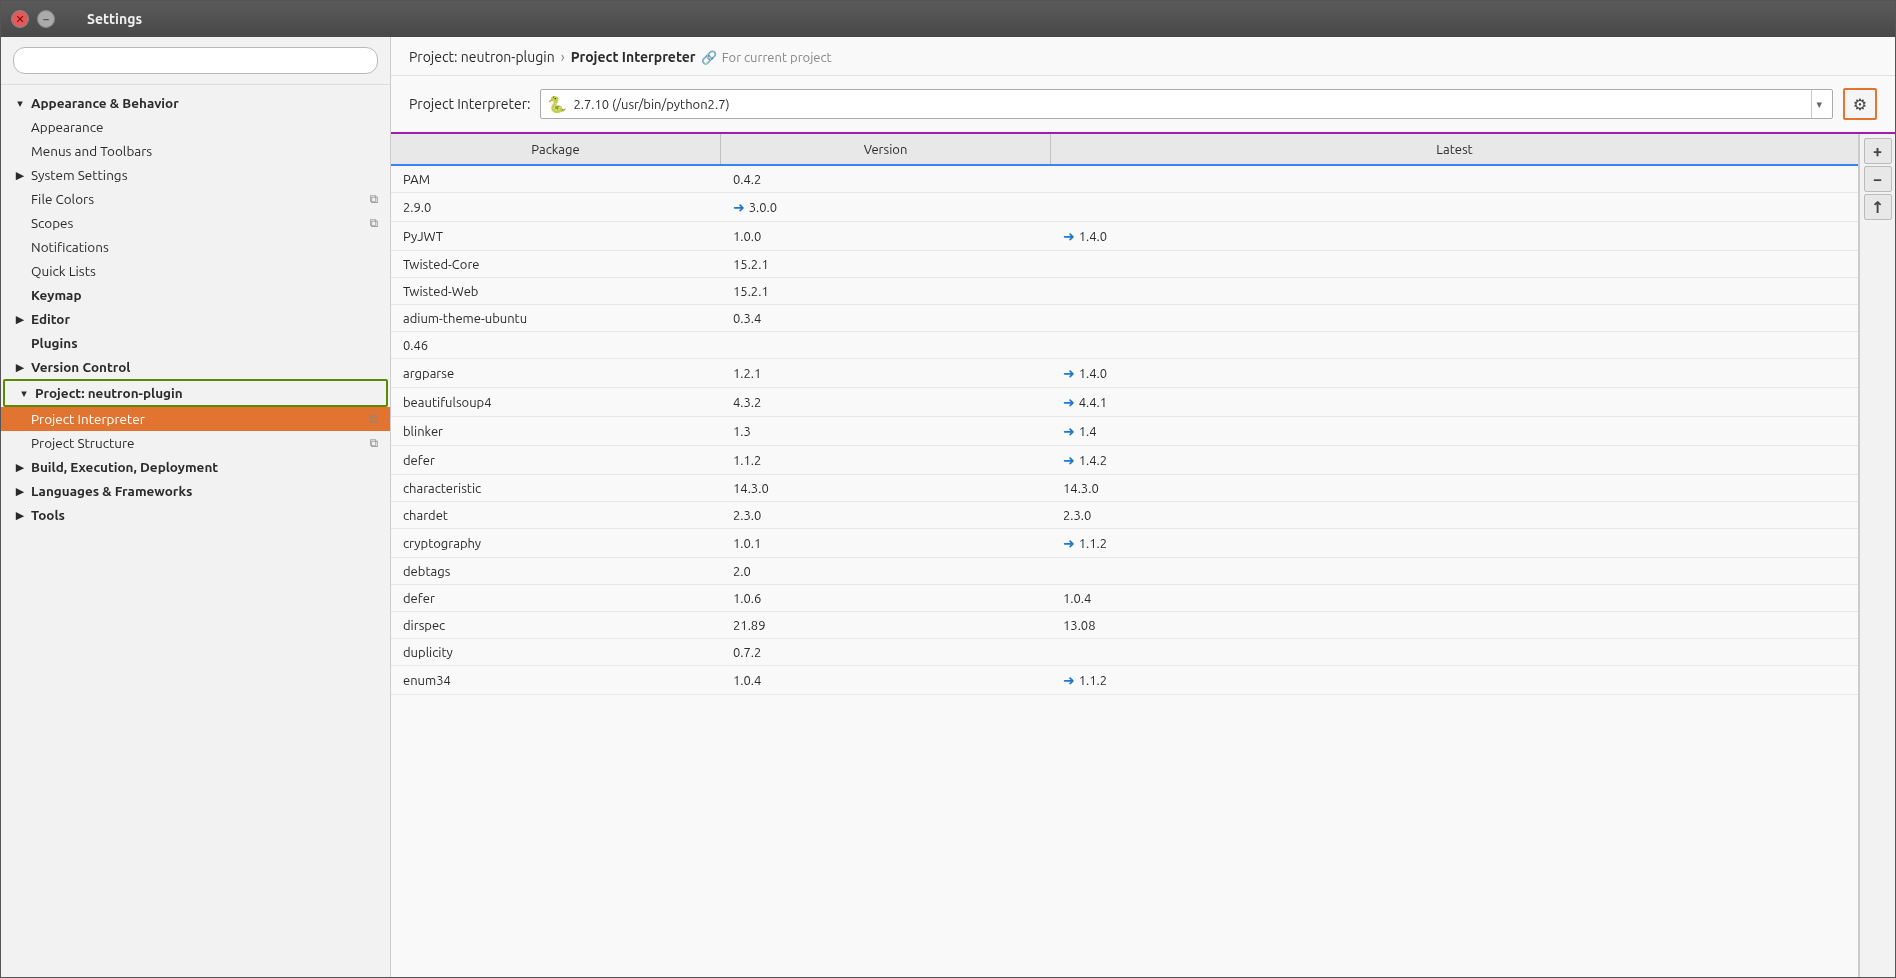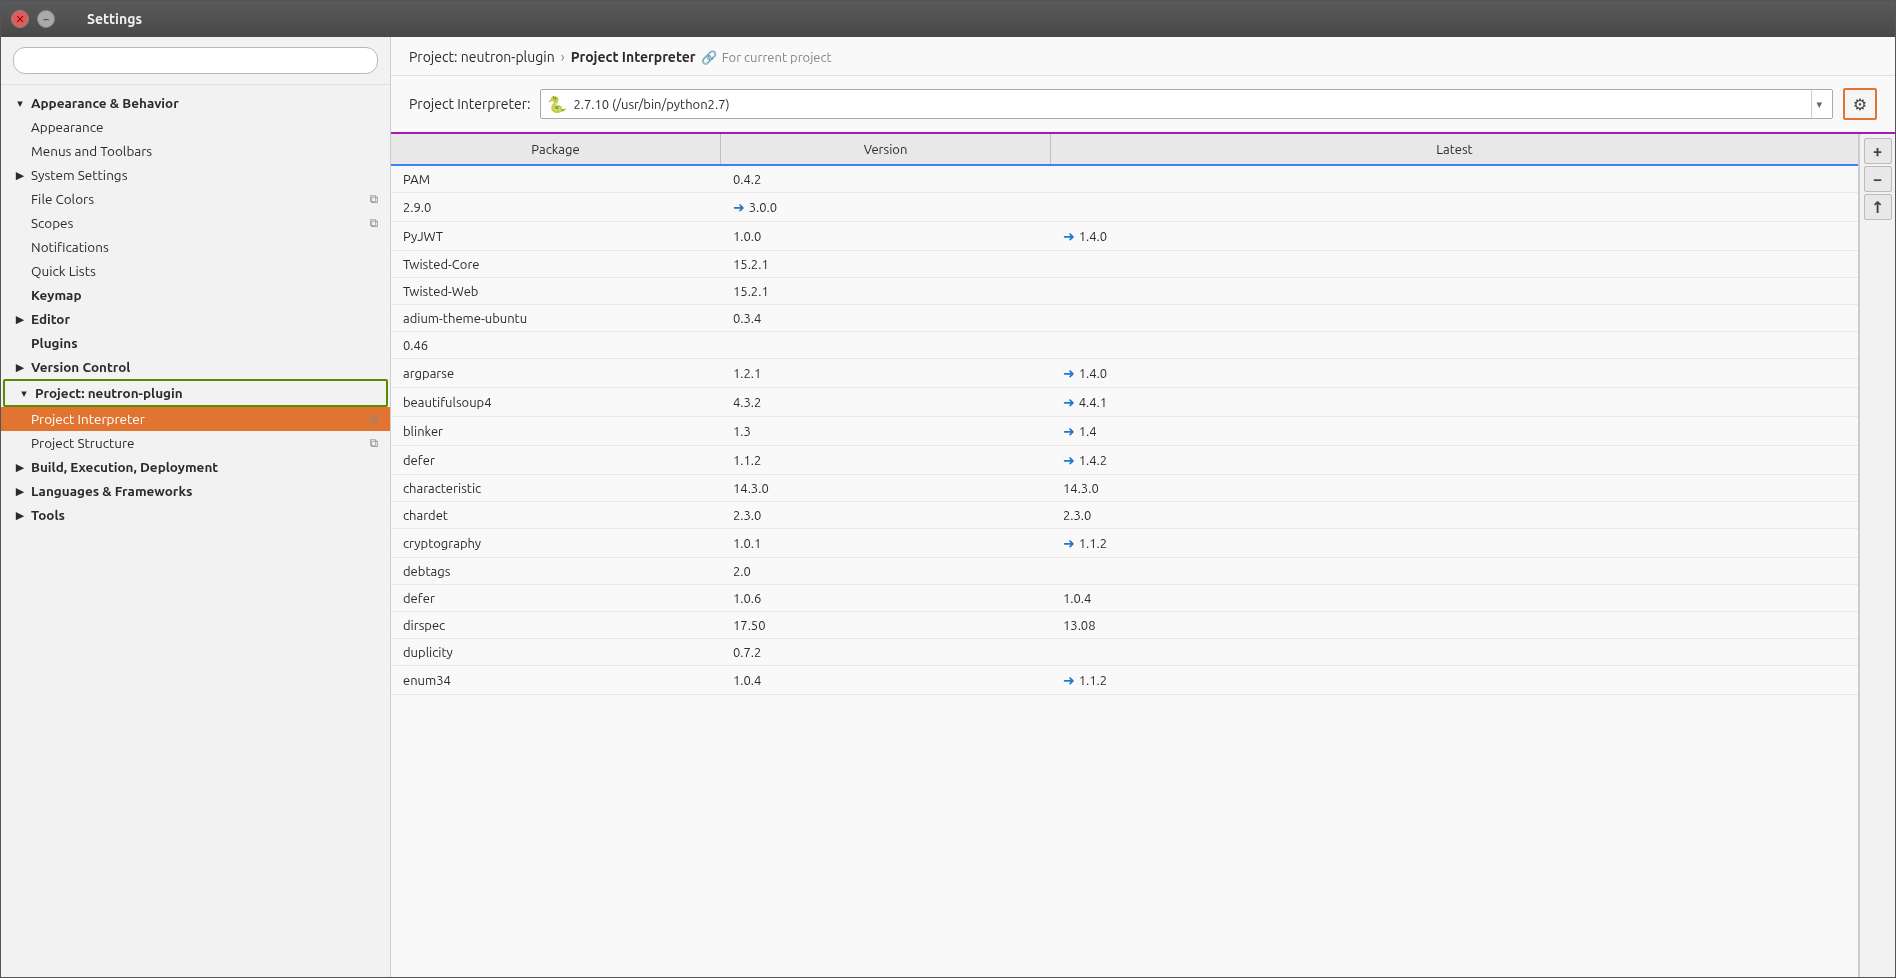--- a/index.html
+++ b/index.html
@@ -513,21 +513,21 @@
   </div>
               <div class="table-row">
     <div class="td">defer</div>
     <div class="td">1.0.6</div>
     <div class="td">
                   <span>1.0.4</span>
                 </div>
   </div>
               <div class="table-row">
     <div class="td">dirspec</div>
-    <div class="td">17.50</div>
+    <div class="td">21.89</div>
     <div class="td">
                   <span>13.08</span>
                 </div>
   </div>
               <div class="table-row">
     <div class="td">duplicity</div>
     <div class="td">0.7.2</div>
     <div class="td"></div>
   </div>
               <div class="table-row">

